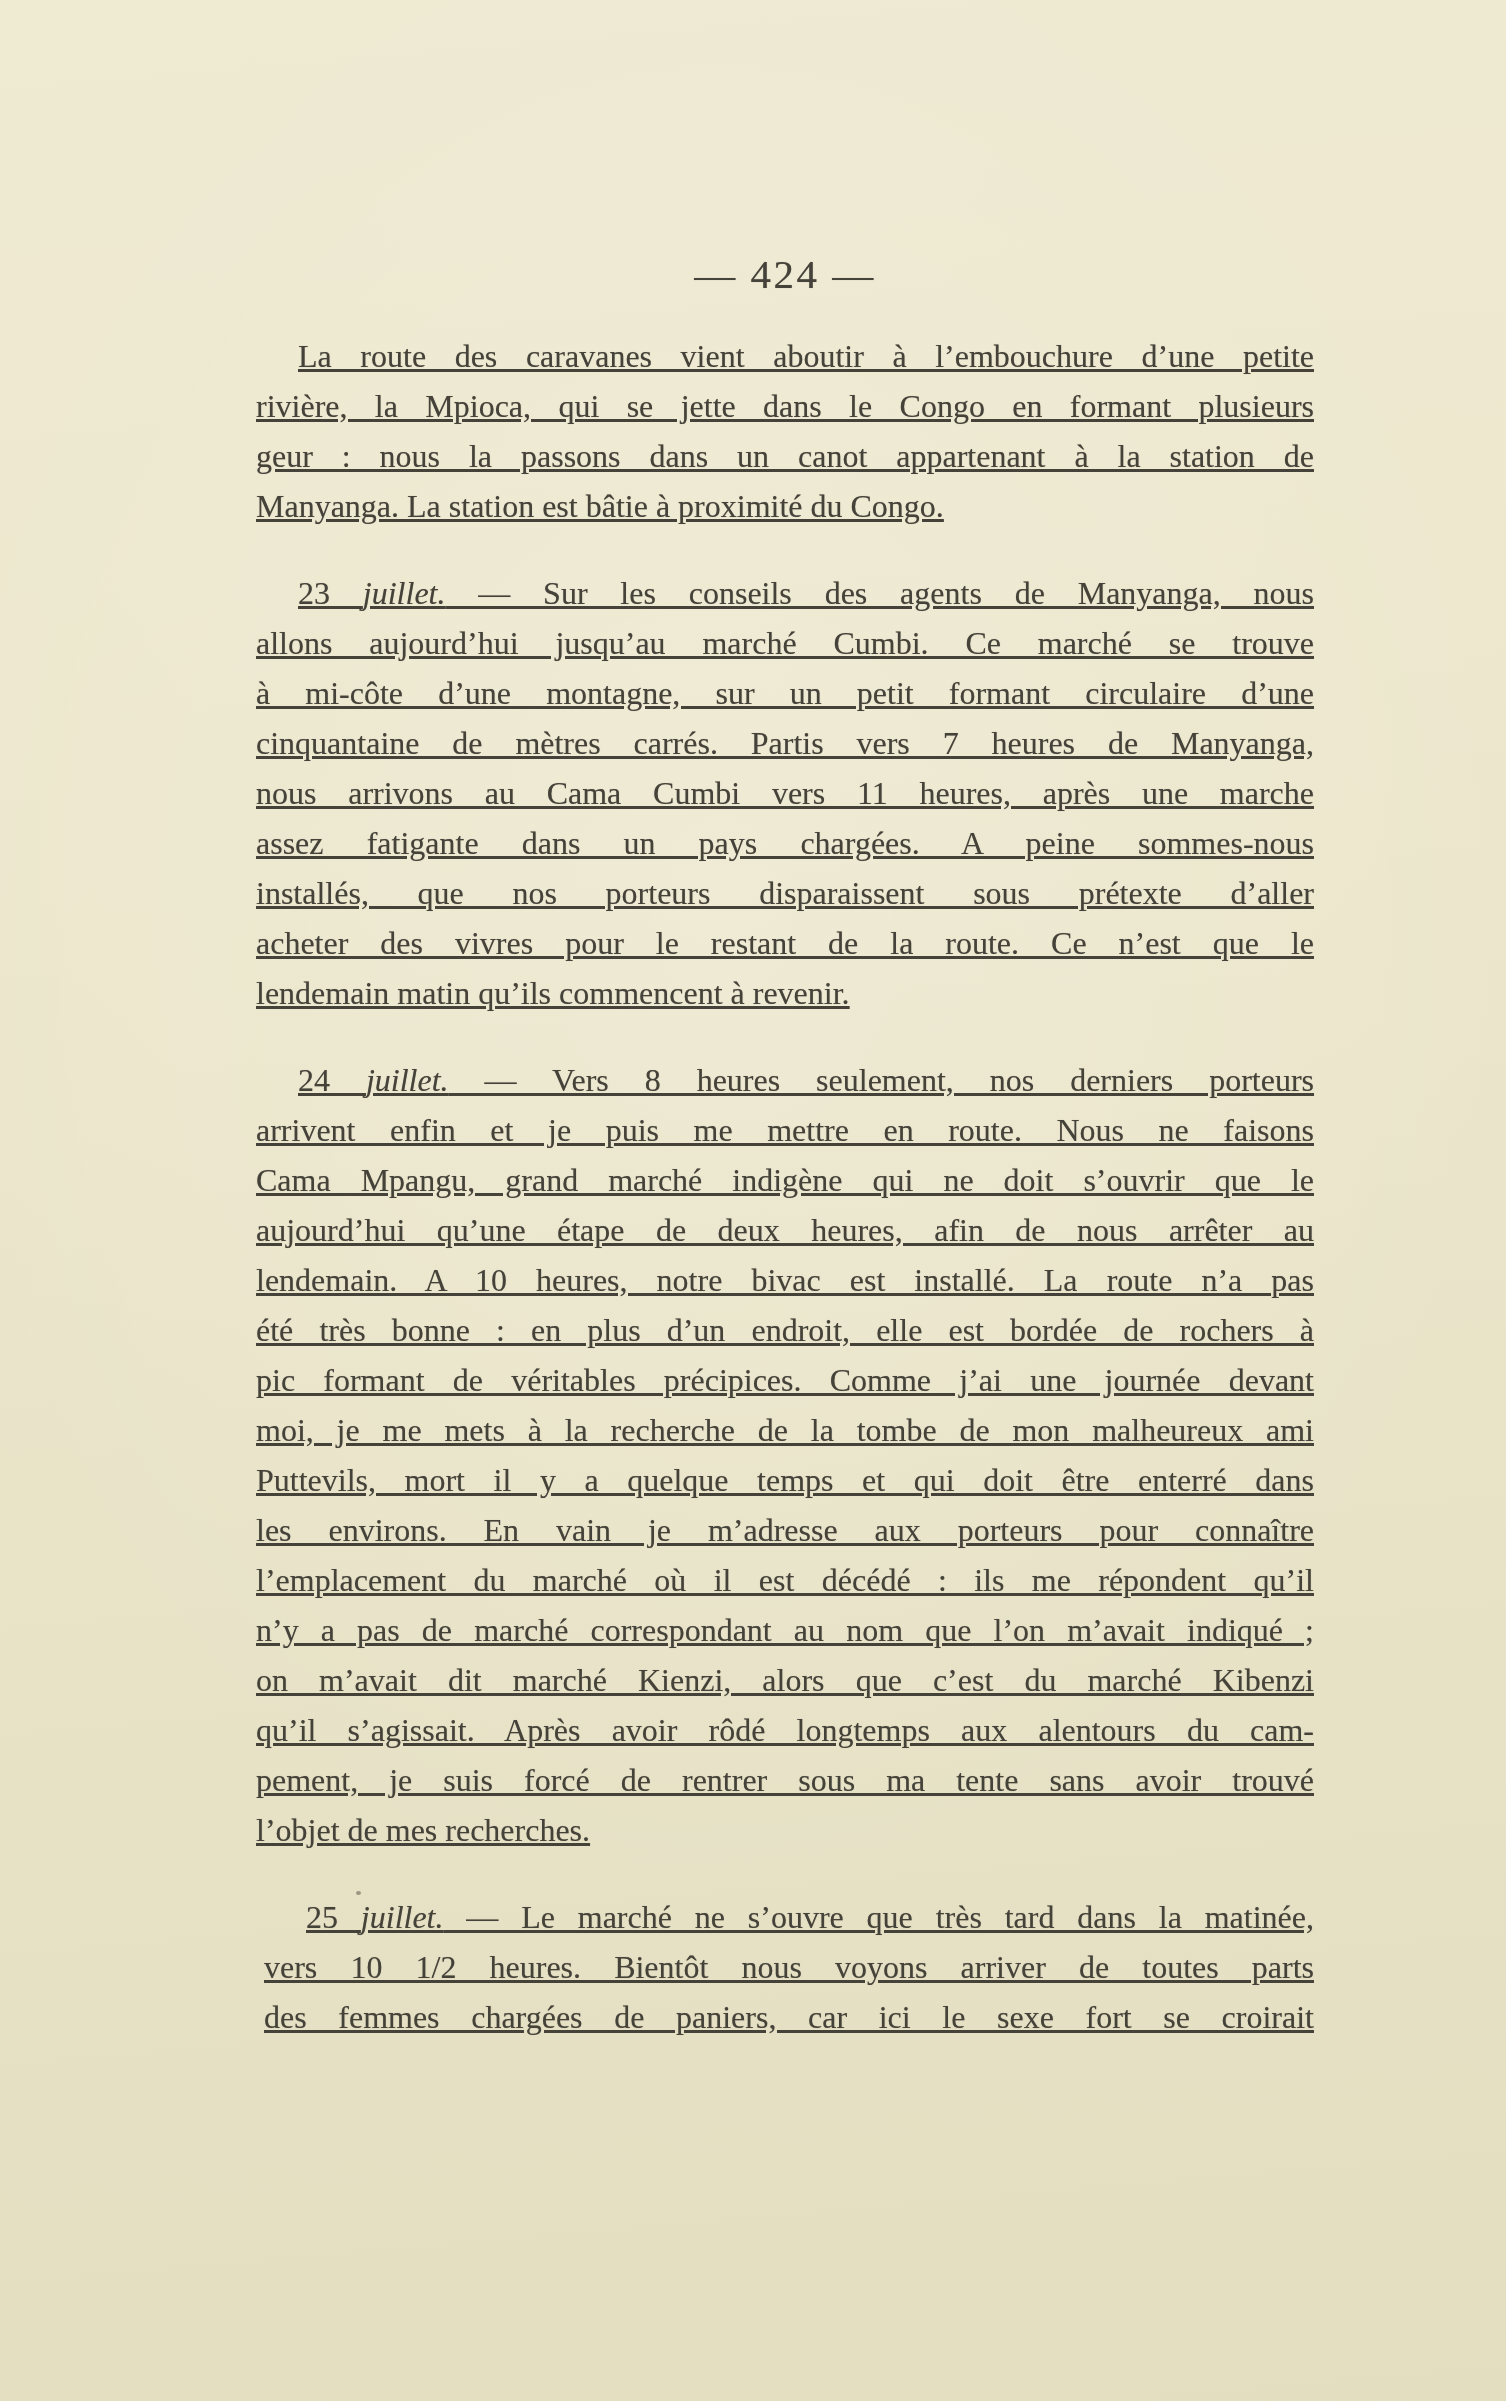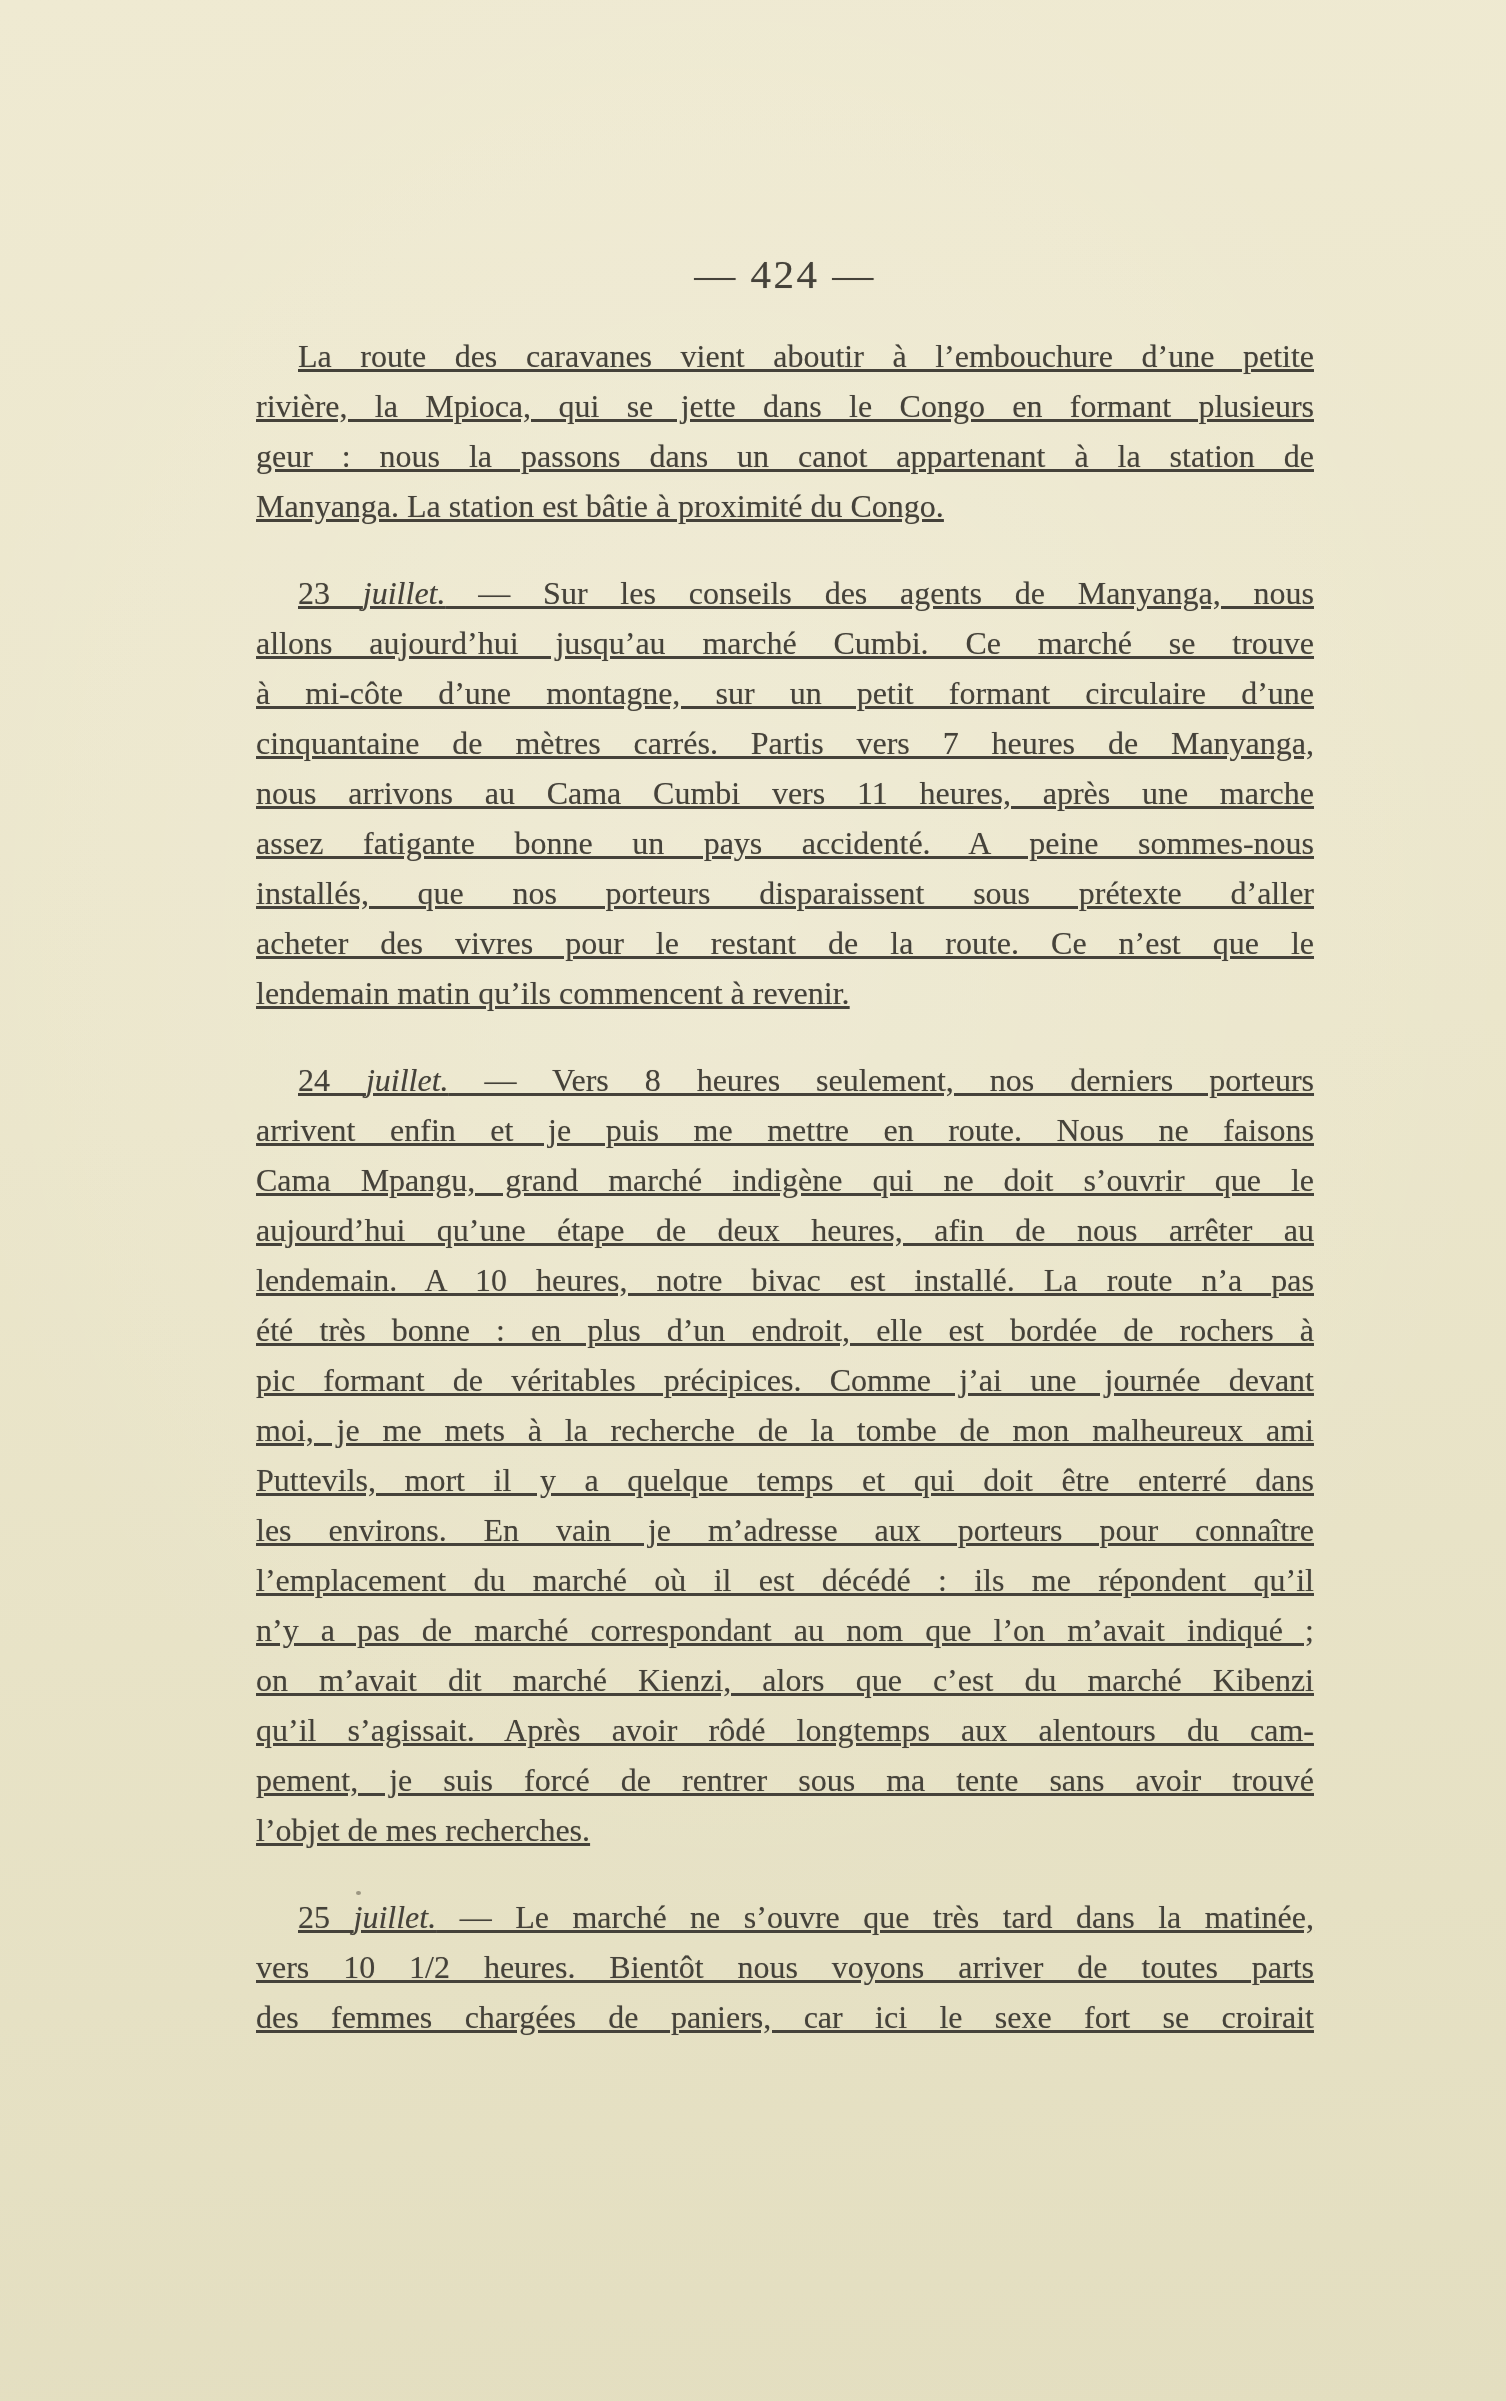--- a/index.html
+++ b/index.html
@@ -30,21 +30,21 @@
     letter-spacing:2.5px;
     color:var(--ink);
     text-shadow:0 0 0.8px rgba(60,55,45,.45);
   }
   .body-text{
     position:absolute;
     top:331px;left:256px;width:1058px;
     color:var(--ink);
   }
   .paragraph{margin:0 0 37px 0;text-decoration:underline;}
-  .paragraph:last-child{margin-bottom:0;}
+  .paragraph:last-child{margin-bottom:0;margin-left:8px;}
   .line{
     font-size:32px;
     line-height:50px;
     height:50px;
     text-align:justify;
     text-align-last:justify;
     text-shadow:0 0 0.8px rgba(60,55,45,.40);
     white-space:normal;
   }
   .line.first{text-indent:42px;}
@@ -71,21 +71,21 @@
         <div class="line">rivière, la Mpioca, qui se jette dans le Congo en formant plusieurs</div>
         <div class="line">geur : nous la passons dans un canot appartenant à la station de</div>
         <div class="line last">Manyanga. La station est bâtie à proximité du Congo.</div>
       </div>
       <div class="paragraph">
         <div class="line first">23 <i>juillet.</i> — Sur les conseils des agents de Manyanga, nous</div>
         <div class="line">allons aujourd’hui jusqu’au marché Cumbi. Ce marché se trouve</div>
         <div class="line">à mi-côte d’une montagne, sur un petit formant circulaire d’une</div>
         <div class="line">cinquantaine de mètres carrés. Partis vers 7 heures de Manyanga,</div>
         <div class="line">nous arrivons au Cama Cumbi vers 11 heures, après une marche</div>
-        <div class="line">assez fatigante bonne un pays accidenté. A peine sommes-nous</div>
+        <div class="line">assez fatigante dans un pays chargées. A peine sommes-nous</div>
         <div class="line">installés, que nos porteurs disparaissent sous prétexte d’aller</div>
         <div class="line">acheter des vivres pour le restant de la route. Ce n’est que le</div>
         <div class="line last">lendemain matin qu’ils commencent à revenir.</div>
       </div>
       <div class="paragraph">
         <div class="line first">24 <i>juillet.</i> — Vers 8 heures seulement, nos derniers porteurs</div>
         <div class="line">arrivent enfin et je puis me mettre en route. Nous ne faisons</div>
         <div class="line">Cama Mpangu, grand marché indigène qui ne doit s’ouvrir que le</div>
         <div class="line">aujourd’hui qu’une étape de deux heures, afin de nous arrêter au</div>
         <div class="line">lendemain. A 10 heures, notre bivac est installé. La route n’a pas</div>

